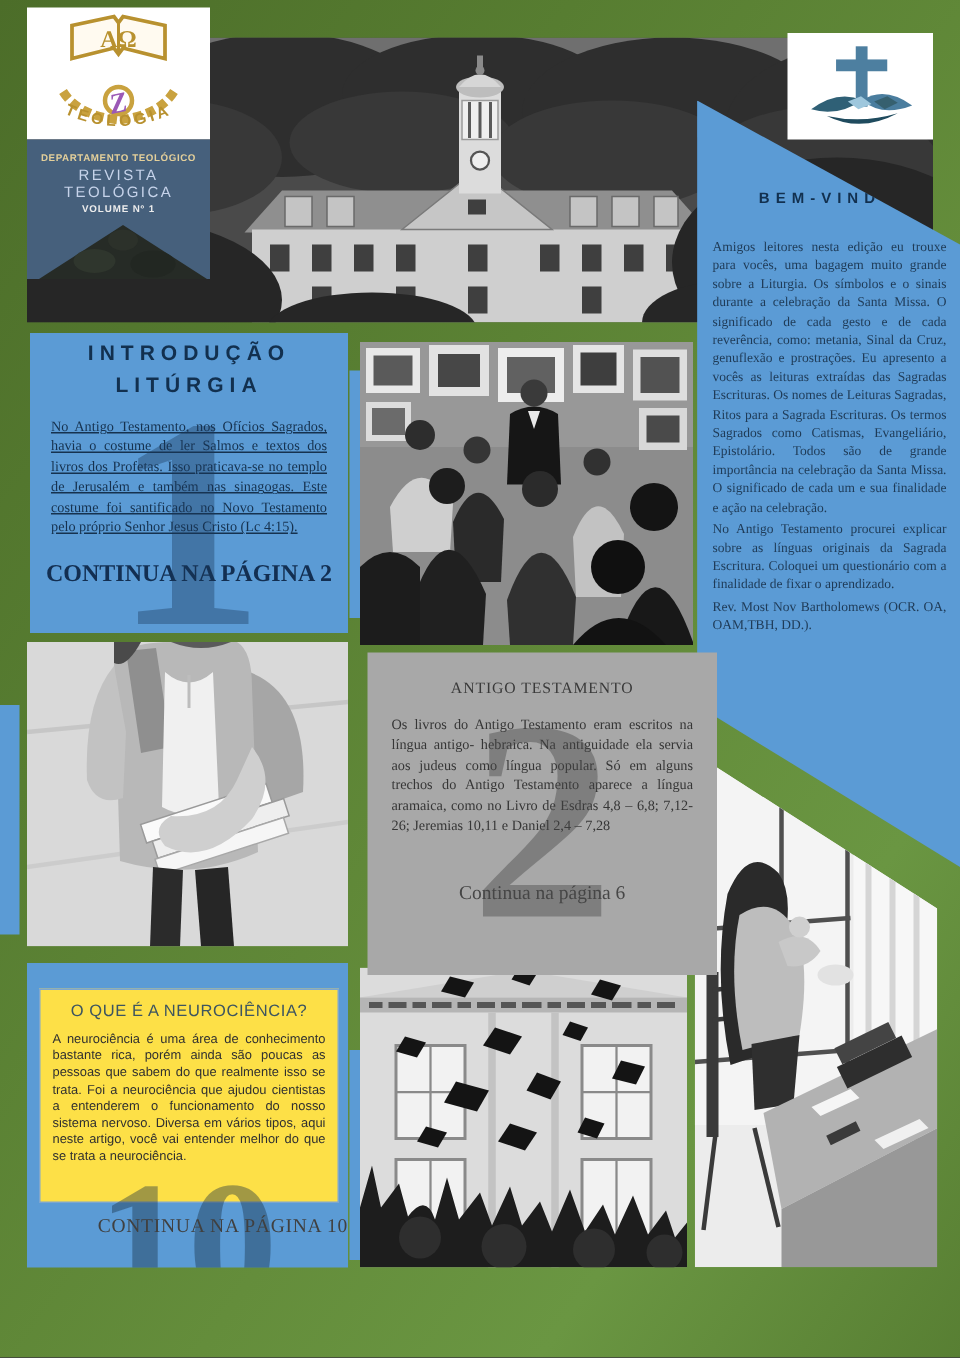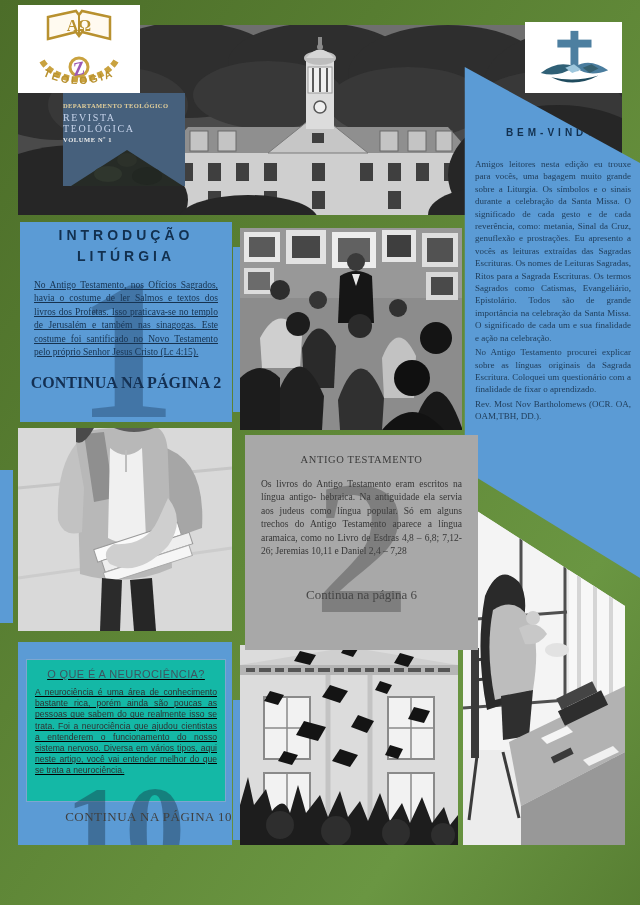--- a/index.html
+++ b/index.html
@@ -6,21 +6,21 @@
   .page{position:relative;width:640px;height:905px;overflow:hidden;
         background:linear-gradient(125deg,#4c6d29 0%,#577d31 30%,#648d3b 60%,#6a9642 78%,#587f33 100%);
         font-family:"Liberation Serif",serif;}
   .abs{position:absolute;}
   .photo{position:absolute;overflow:hidden;}
   .photo svg{display:block;}
 
   
   .logo-box{left:18px;top:5px;width:122px;height:88px;background:#ffffff;z-index:6;}
   .masthead{left:18px;top:93px;width:122px;height:93px;background:#46607c;z-index:6;
-            font-family:Liberation Serif, serif;margin-left:45px;}
+            text-align:center;font-family:Liberation Sans, sans-serif;}
   .masthead .dept{margin-top:9px;font-size:6.5px;font-weight:bold;color:#e3cf9a;letter-spacing:.4px;}
   .masthead .journal{margin-top:3px;font-size:10px;color:#c6d3ea;letter-spacing:1.6px;}
   .masthead .volume{margin-top:2px;font-size:6.5px;font-weight:bold;color:#ececec;letter-spacing:.6px;}
   .masthead svg{position:absolute;left:0;bottom:0;}
   .cross-box{left:525px;top:22px;width:97px;height:71px;background:#ffffff;z-index:6;
              display:flex;align-items:center;justify-content:center;}
 
   
   .welcome{left:463px;top:67px;width:177px;height:511px;background:#5b9bd5;z-index:4;
            clip-path:polygon(1% 0%,100% 18.8%,100% 100%,1% 78.9%);}
@@ -40,22 +40,22 @@
   .wm-1{left:0;right:0;top:28px;text-align:center;font-size:200px;line-height:1;color:rgba(25,55,90,.38);}
   .wm-2{left:0;right:0;top:18px;text-align:center;font-size:190px;line-height:1;color:rgba(70,70,70,.42);}
   .wm-10{left:0;right:0;top:128px;text-align:center;font-size:120px;line-height:1;color:rgba(22,45,66,.40);}
 
   .graybox{left:245px;top:435px;width:233px;height:215px;background:#a8a8a8;z-index:5;color:#363636;overflow:hidden;}
   .graybox .title{position:relative;z-index:1;margin-top:19px;text-align:center;font-size:10.5px;letter-spacing:.6px;color:#3a3a3a;}
   .graybox .body{position:relative;z-index:1;margin:13px 16px 0 16px;font-size:9.5px;line-height:1.42;text-align:justify;}
   .graybox .continua{position:relative;z-index:1;margin-top:28px;text-align:center;font-size:13px;color:#474747;}
 
   .neuro{left:18px;top:642px;width:214px;height:203px;overflow:hidden;}
-  .neuro .inner{position:absolute;left:8px;top:17px;width:198px;height:141px;background:#14b8a6;
-                border:1px solid #7ea6cf;z-index:1;font-family:"Liberation Sans",sans-serif;text-decoration:underline;}
+  .neuro .inner{position:absolute;left:8px;top:17px;width:198px;height:141px;background:#fde047;
+                border:1px solid #7ea6cf;z-index:1;font-family:"Liberation Sans",sans-serif;}
   .neuro .title{margin-top:8px;text-align:center;font-size:11px;color:#3d5560;letter-spacing:.4px;}
   .neuro .body{margin:7px 8px 0 8px;font-size:8.6px;line-height:1.3;text-align:justify;color:#303030;}
   .neuro .continua{position:absolute;left:0;right:0;top:167px;z-index:3;text-align:right;
                    font-size:13px;color:#404040;letter-spacing:.5px;}
 
   
   .campus{left:18px;top:25px;width:604px;height:190px;z-index:1;}
   .seminar{left:240px;top:228px;width:222px;height:202px;z-index:3;}
   .student{left:18px;top:428px;width:214px;height:203px;z-index:3;}
   .grad{left:240px;top:645px;width:218px;height:200px;z-index:3;}

